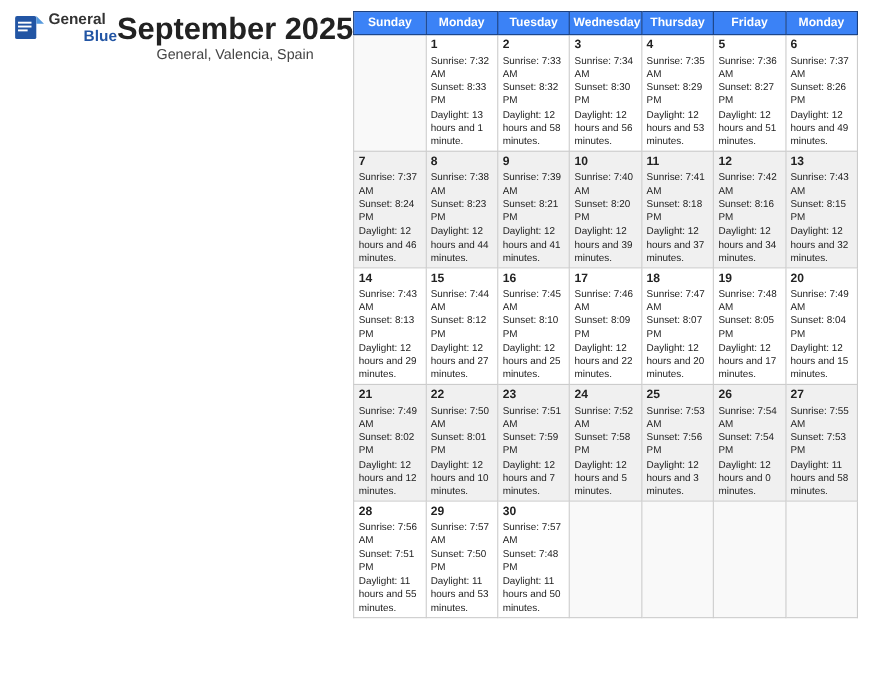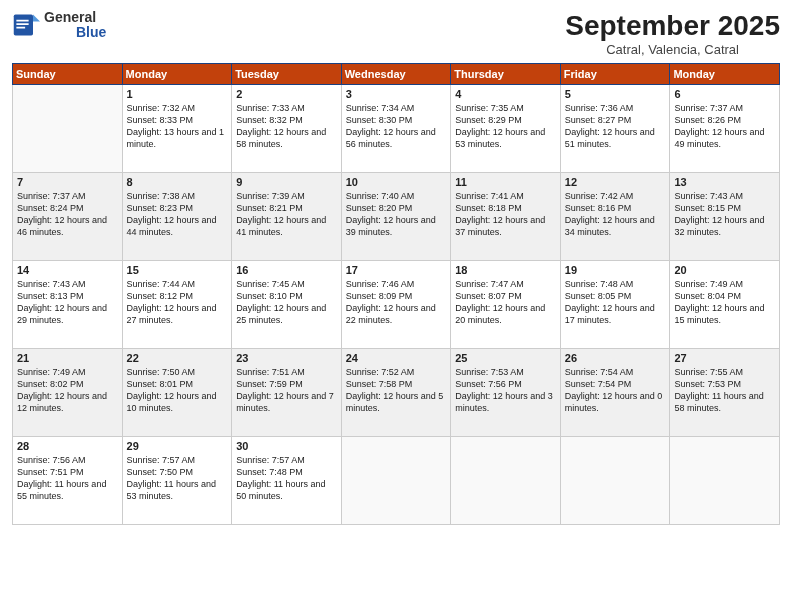--- a/index.html
+++ b/index.html
@@ -8,21 +8,21 @@
       height: 612px;
       font-family: Arial, sans-serif;
       background: #fff;
       overflow: hidden;
     }
     .page {
       width: 792px;
       height: 472px;
       padding: 10px 12px;
       display: flex;
-      flex-direction: column;
+      flex-direction: row;
     }
     .header {
       display: flex;
       justify-content: space-between;
       align-items: flex-start;
       margin-bottom: 6px;
     }
     .logo {
       display: flex;
       align-items: center;
@@ -55,27 +55,27 @@
       color: #444;
     }
     .calendar {
       flex: 1;
       border: 1px solid #ccc;
       border-collapse: collapse;
       width: 100%;
       table-layout: fixed;
     }
     .calendar th {
-      background: #c2410c;
+      background: #3b82f6;
       color: #fff;
       font-size: 11px;
       font-weight: bold;
       padding: 4px 3px;
       border: 1px solid #1a4080;
-      text-align: left;
+      text-align: center;
     }
     .calendar td {
       border: 1px solid #ccc;
       vertical-align: top;
       padding: 3px 4px;
       font-size: 9.5px;
       color: #222;
       background: #fff;
       height: 88px;
     }
@@ -109,21 +109,21 @@
         <rect x="5" y="14" width="14" height="2" fill="white"></rect>
         <rect x="5" y="18" width="10" height="2" fill="white"></rect>
       </svg>
       <div class="logo-text">
         <span>General</span>
         <span class="logo-blue">Blue</span>
       </div>
     </div>
     <div class="title-block">
       <div class="month-title">September 2025</div>
-      <div class="location">Catral, Valencia, Catral</div>
+      <div class="location">General, Valencia, Spain</div>
     </div>
   </div>
 
   <table class="calendar">
     <thead>
       <tr>
       <th>Sunday</th>
           <th>Monday</th>
           <th>Tuesday</th>
           <th>Wednesday</th>

